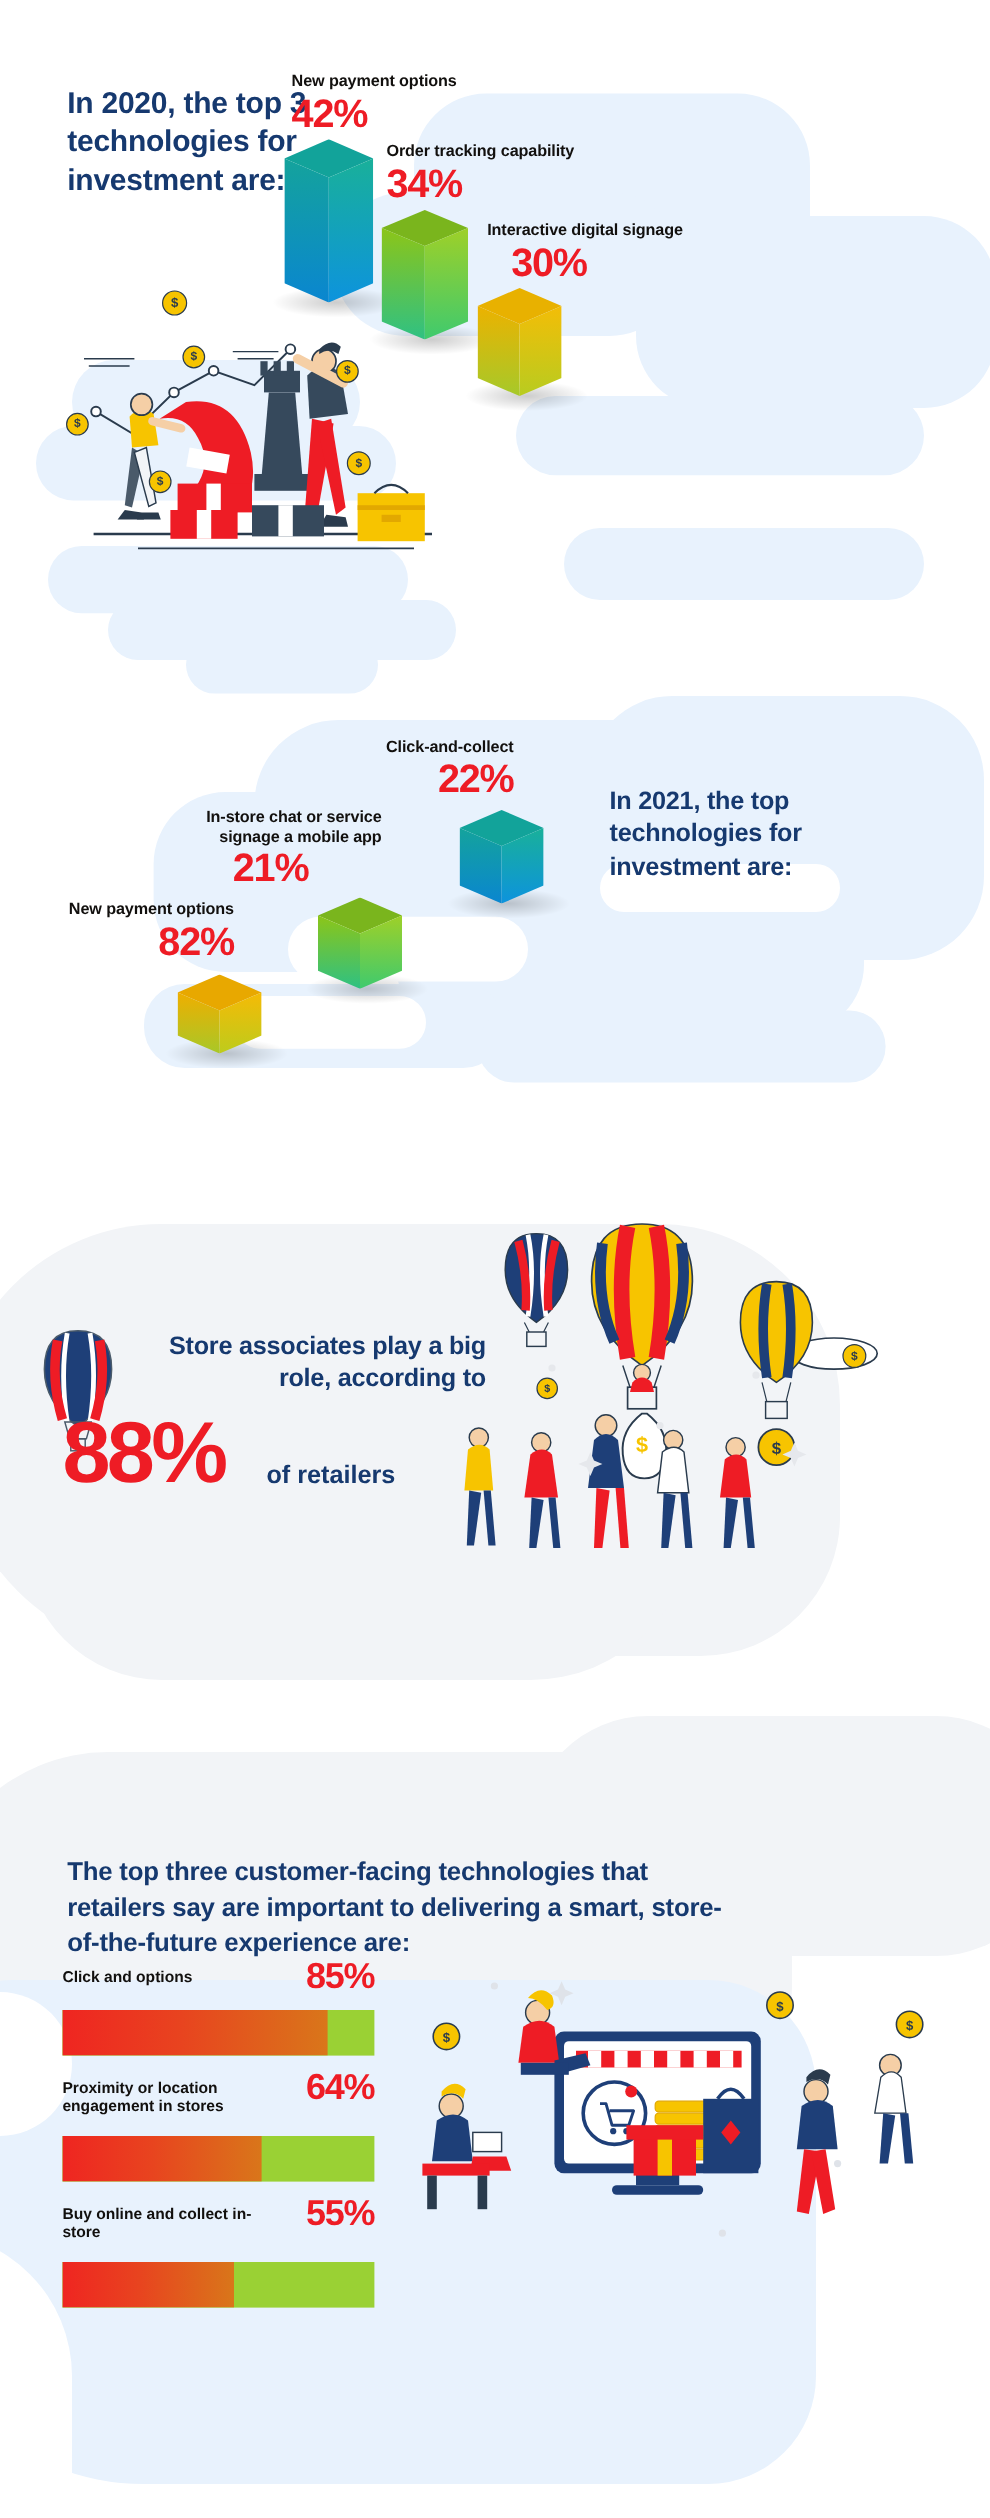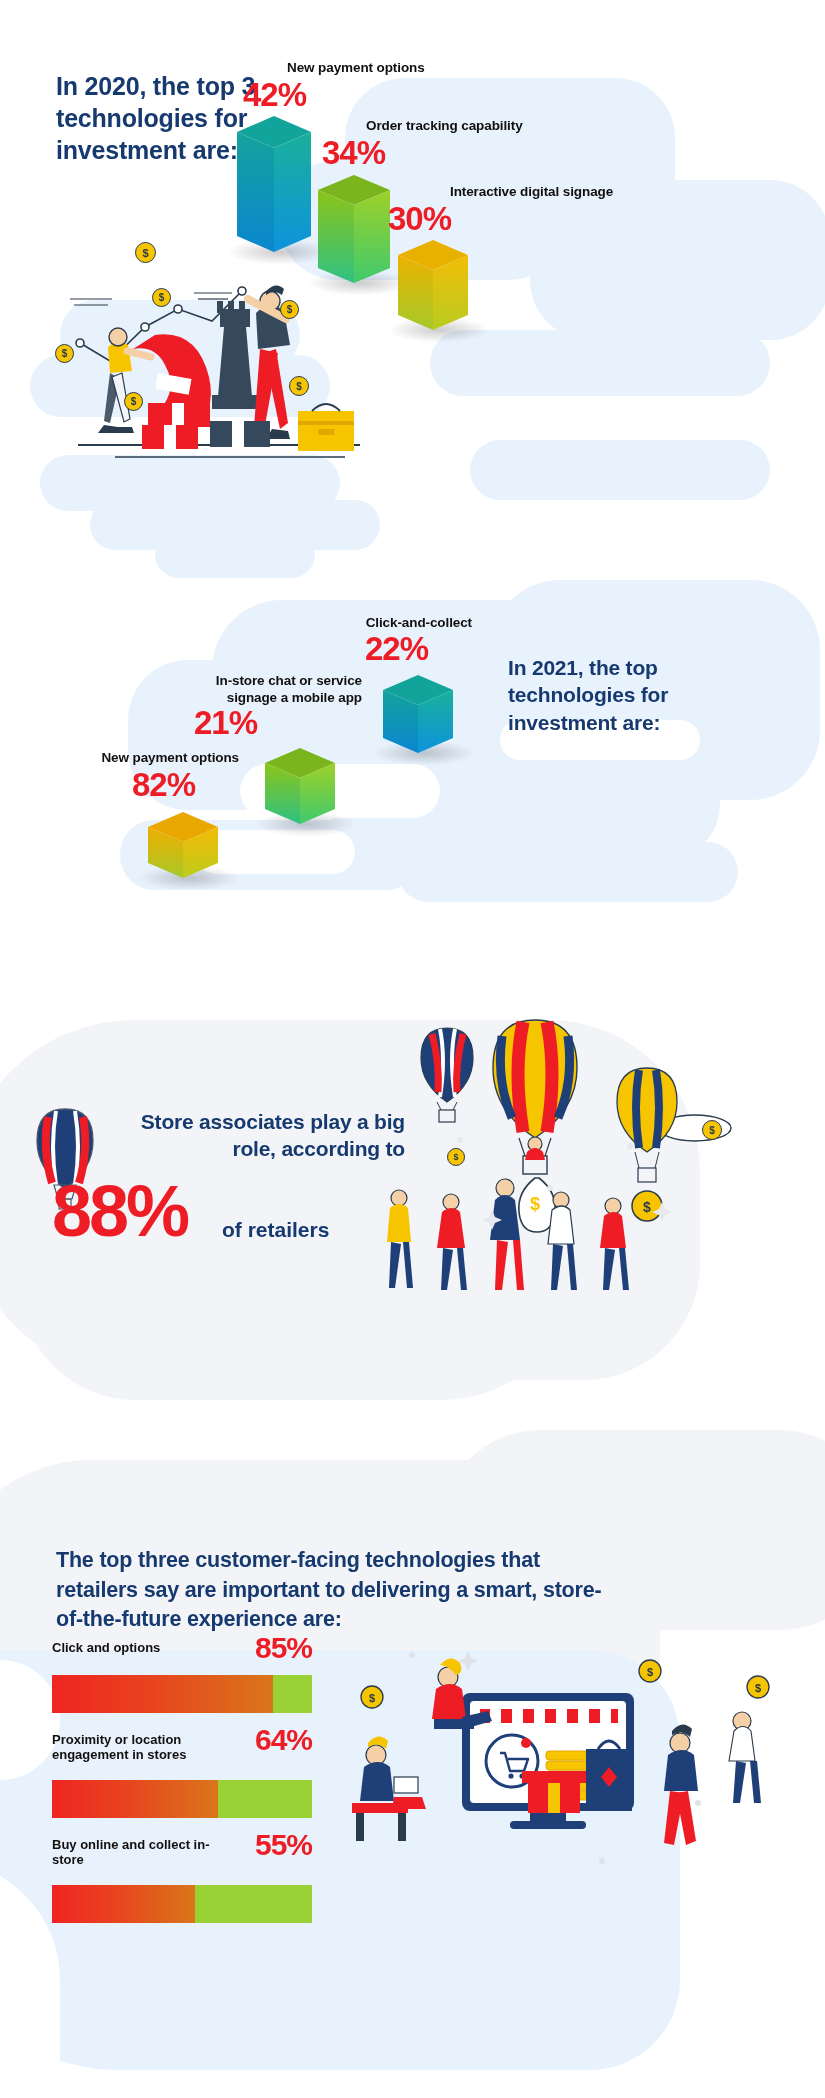--- a/index.html
+++ b/index.html
@@ -28,21 +28,20 @@
     color: #16396f;
     font-weight: bold;
     letter-spacing: -0.2px;
   }
   .lbl {
     color: #12100e;
     font-weight: bold;
     font-size: 13.5px;
     line-height: 1.25;
     letter-spacing: -0.1px;
-    margin-left: 44px;
   }
   .pct {
     color: #ee1c25;
     font-weight: bold;
     font-size: 33px;
     line-height: 1.0;
     letter-spacing: -1px;
   }
 
   
@@ -175,21 +174,21 @@
           </defs>
           <polygon points="36,0 72,15 36,30 0,15" fill="#7ab51d"></polygon>
           <polygon points="0,15 36,30 36,108 0,93" fill="url(#g34L)"></polygon>
           <polygon points="72,15 72,93 36,108 36,30" fill="url(#g34R)"></polygon>
         </svg>
       </div>
     </div>
 
     <div>
       <div class="lbl" style="position:absolute;left:406px;top:184px;width:230px;">Interactive digital signage</div>
-      <div class="pct" style="position:absolute;left:388px;top:202px;">30%</div>
+      <div class="pct" style="position:absolute;left:426px;top:202px;">30%</div>
       <div class="bar3d" style="left:398px;top:240px;width:70px;height:90px;">
         <div class="shadow"></div>
         <svg width="70" height="90" viewBox="0 0 70 90" style="position:absolute;left:0;top:0;">
           <defs>
             <linearGradient id="g30L" x1="0" y1="0" x2="0" y2="1">
               <stop offset="0%" stop-color="#ecb200"></stop>
                 <stop offset="100%" stop-color="#a6c92a"></stop>
             </linearGradient>
             <linearGradient id="g30R" x1="0" y1="0" x2="0" y2="1">
               <stop offset="0%" stop-color="#f3bd07"></stop>

